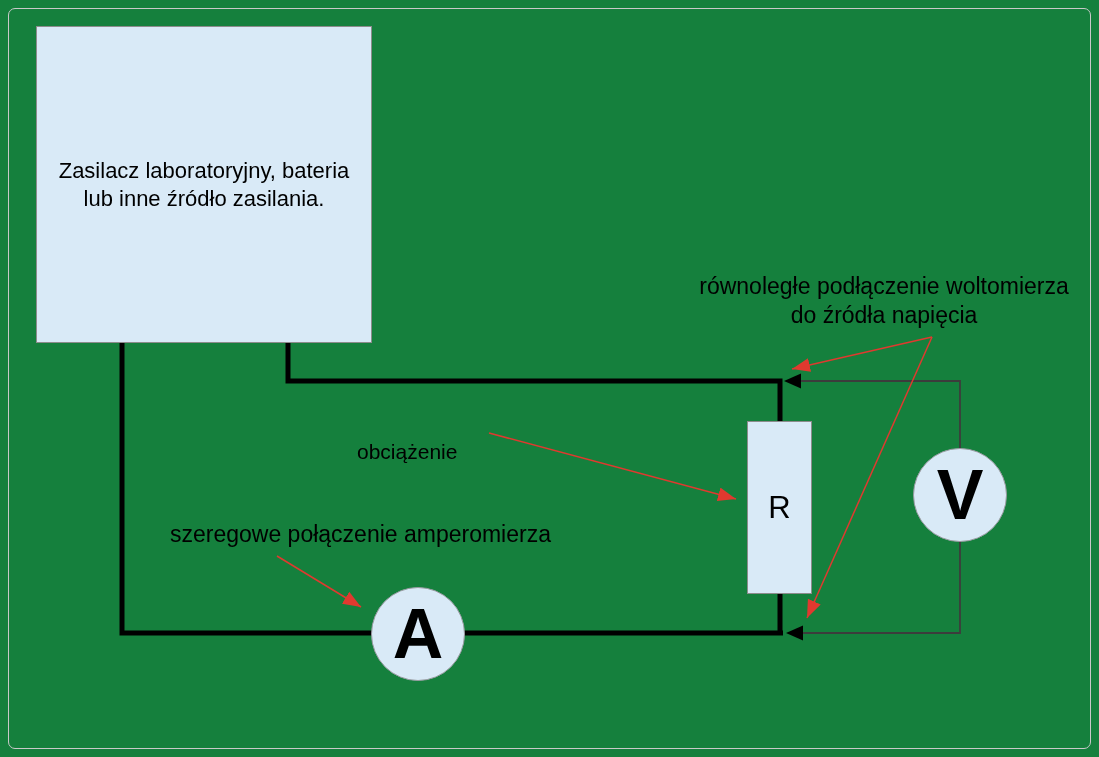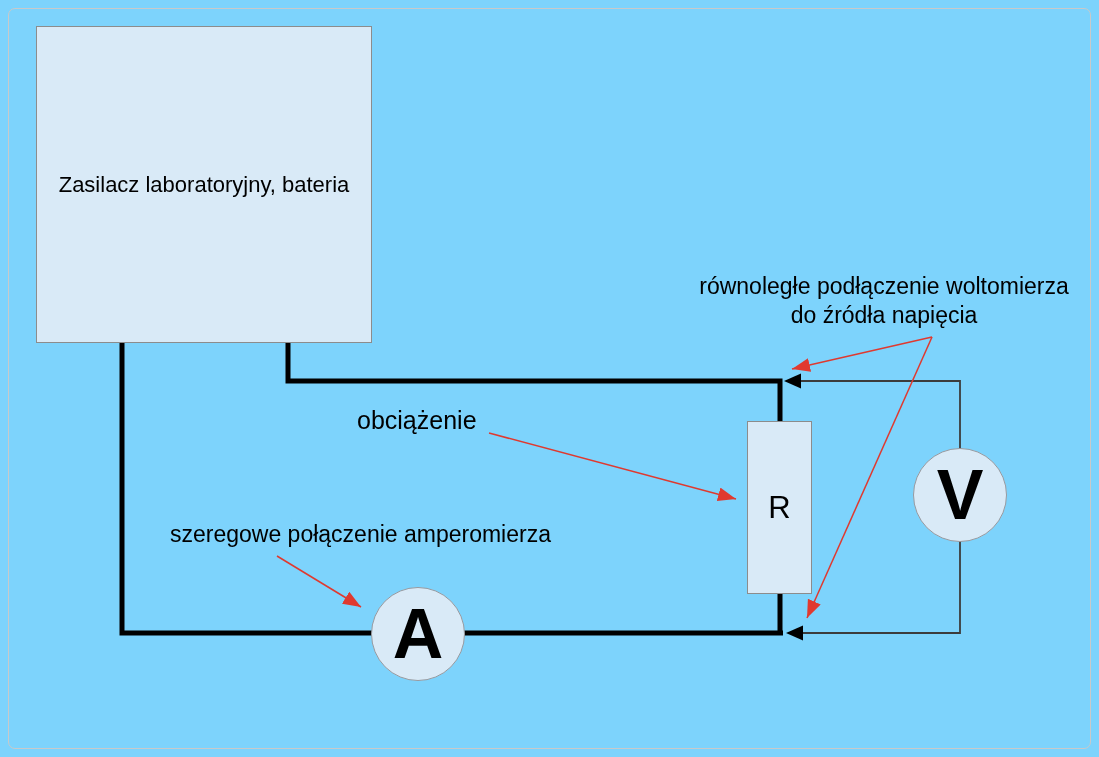--- a/index.html
+++ b/index.html
@@ -5,21 +5,21 @@
   html, body {
     margin: 0;
     padding: 0;
     background: #ffffff;
     font-family: "Liberation Sans", "DejaVu Sans", sans-serif;
   }
   .stage {
     position: relative;
     width: 1099px;
     height: 757px;
-    background: #7dd3fc;
+    background: #15803d;
     overflow: hidden;
   }
   .frame {
     position: absolute;
     left: 8px;
     top: 8px;
     width: 1083px;
     height: 741px;
     border: 1px solid #c9c9c9;
     border-radius: 7px;
@@ -98,22 +98,22 @@
   .note-voltmeter {
     left: 664px;
     top: 272px;
     width: 440px;
     text-align: center;
     font-size: 23px;
     line-height: 29px;
   }
   .note-load {
     left: 357px;
-    top: 406px;
-    font-size: 25px;
+    top: 440px;
+    font-size: 21px;
   }
   .note-ammeter {
     left: 170px;
     top: 521px;
     font-size: 23px;
   }
 </style>
 </head>
 <body>
 
@@ -131,20 +131,21 @@
 
     <polyline points="798,381 960,381 960,449" fill="none" stroke="#3c3c3c" stroke-width="1.8"></polyline>
     <polyline points="960,541 960,633 798,633" fill="none" stroke="#3c3c3c" stroke-width="1.8"></polyline>
 
     <polygon points="784,381 801,373.5 801,388.5" fill="#000000"></polygon>
     <polygon points="786,633 803,625.5 803,640.5" fill="#000000"></polygon>
   </svg>
 
   <div class="power-box">
     <div>Zasilacz laboratoryjny, bateria</div>
+    <div>lub inne źródło zasilania.</div>
   </div>
 
   <div class="resistor">
     <span>R</span>
   </div>
 
   <div class="meter ammeter">
     <span>A</span>
   </div>
 

